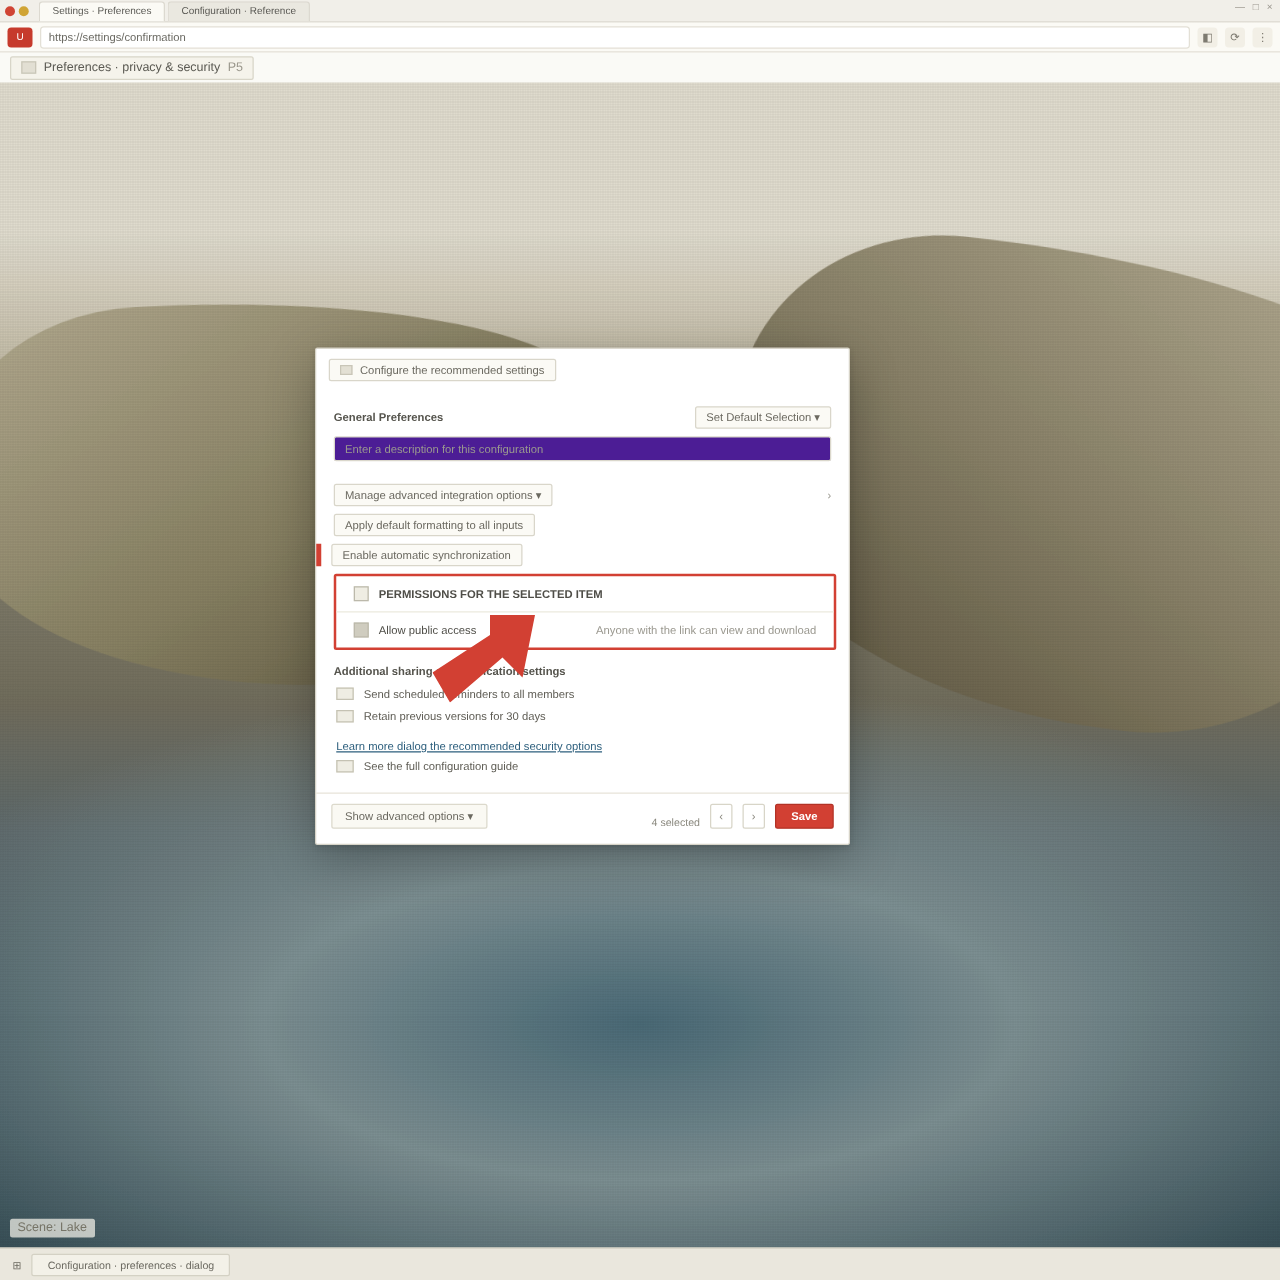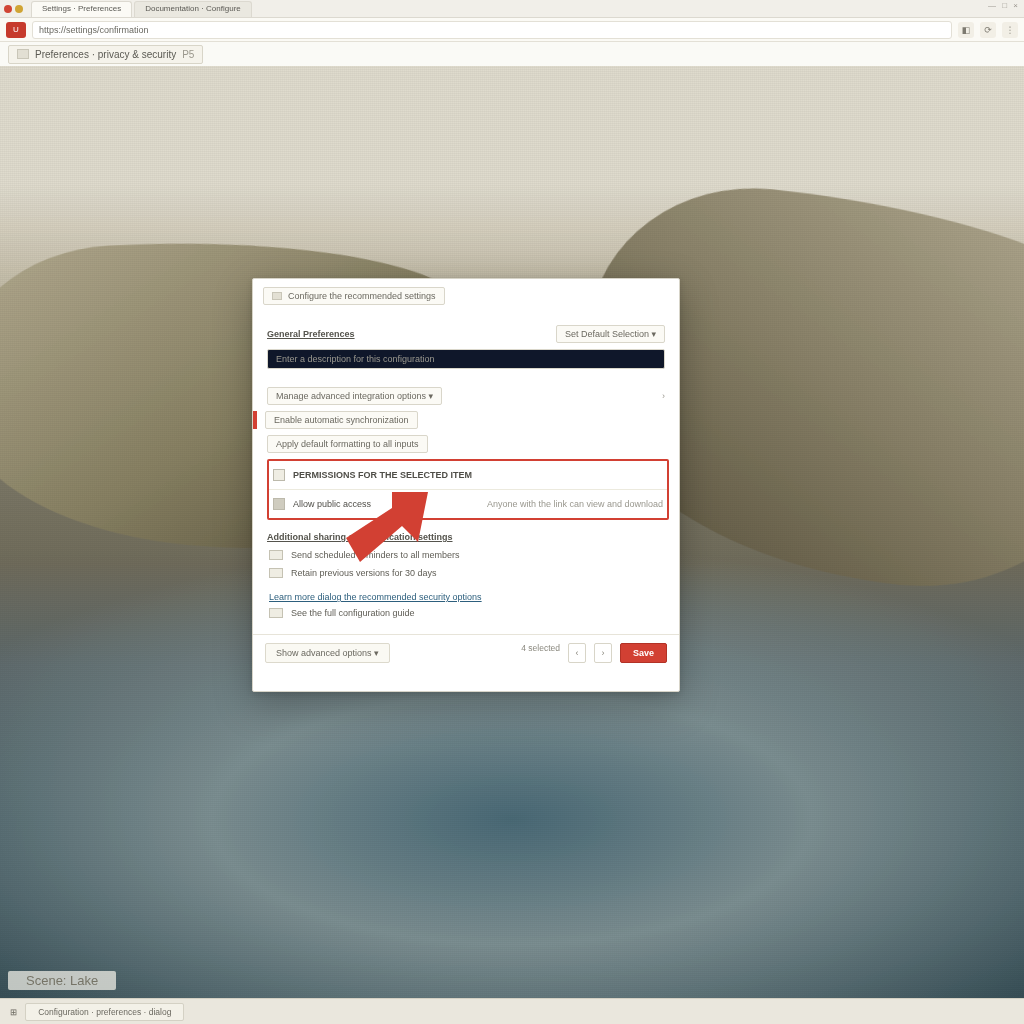--- a/index.html
+++ b/index.html
@@ -61,65 +61,65 @@
     position:absolute; width:428px; left:252px; top:278px;
     background:#ffffff; border:1px solid #d7d4c8; border-radius:2px;
     box-shadow:0 12px 38px rgba(0,0,0,.28), 0 2px 6px rgba(0,0,0,.12);
     font-size:9px; color:#4f4e48;
   }
   .dialog .topstrip { padding:8px 10px; display:flex; }
   .chip { display:inline-flex; align-items:center; gap:6px; padding:3px 8px; border:1px solid #d9d6ca; border-radius:2px; color:#6b6960; background:#fbfaf5; }
   .chip .sq { width:10px; height:8px; background:#e3e0d4; border:1px solid #c9c6b8; }
   .section { padding:6px 14px 0; }
   .section .row { display:flex; align-items:center; gap:12px; margin:6px 0; }
-  .section .label { font-weight:600; color:#55544d;text-decoration:underline; }
-  .fakeinput { flex:1; border:1px solid #dad7cb; border-radius:2px; padding:4px 8px; color:#8a8880; background:#0f172a; min-height:18px; display:flex; align-items:center; }
+  .section .label { font-weight:600; color:#55544d; }
+  .fakeinput { flex:1; border:1px solid #dad7cb; border-radius:2px; padding:4px 8px; color:#8a8880; background:#4c1d95; min-height:18px; display:flex; align-items:center; }
   .subtle { color:#9a988f; }
 
   .redaccent { border-left:4px solid #d24033; }
   .panel-red { margin:6px 10px 6px 14px; border:2px solid #d24033; border-radius:2px; }
-  .panel-red .row { display:flex; align-items:center; gap:8px; padding:8px 4px; border-bottom:1px solid #eceade;}
+  .panel-red .row { display:flex; align-items:center; gap:8px; padding:8px 14px; border-bottom:1px solid #eceade;}
   .panel-red .row:last-child { border-bottom:none; }
   .panel-red .ck { width:12px; height:12px; border:1px solid #bcb9ab; background:#efede3; }
   .panel-red .ck.filled { background:#cfccbf; }
 
   .list { padding:4px 16px 2px; }
   .list .li { display:flex; align-items:center; gap:8px; padding:4px 0; color:#5f5d55; }
   .list .li .ic { width:14px; height:10px; border:1px solid #c5c2b3; background:#efede3; }
   .linklike { color:#2d5f7d; text-decoration:underline; display:block; padding:8px 16px 2px; }
 
-  .footer { margin-top:10px; padding:8px 12px 28px; border-top:1px solid #e7e4d9; display:flex; align-items:flex-start; gap:8px; }
+  .footer { margin-top:10px; padding:8px 12px 12px; border-top:1px solid #e7e4d9; display:flex; align-items:flex-end; gap:8px; }
   .footer .left-chip { padding:4px 10px; border:1px solid #dcd9cc; border-radius:2px; color:#6b6960; background:#faf9f3; }
   .footer .spacer { flex:1; }
   .footer .meta { color:#8a887e; font-size:8.5px; }
   .footer .pill { width:18px; height:20px; border:1px solid #d8d5c8; border-radius:2px; display:flex; align-items:center; justify-content:center; color:#8a887e; }
   .footer .primary { padding:4px 12px; border-radius:2px; background:#d24033; color:#fff; font-weight:600; border:1px solid #b23226; }
 
   
   .arrow { position:absolute; left:346px; top:492px; width:82px; height:70px; pointer-events:none; }
 
   
   .taskbar { position:absolute; left:0; right:0; bottom:0; height:26px; background:#eae7dd; border-top:1px solid #d4d1c4; display:flex; align-items:center; gap:8px; padding:3px 10px; font-size:8.5px; color:#6b6960;}
   .taskbar .slot { padding:3px 12px; border:1px solid #d4d1c4; border-radius:2px; background:#f3f1e8; }
-  .desk-label { position:absolute; left:8px; bottom:34px; font-size:13px; color:#767467; background:rgba(238,236,228,.75); padding:2px 18px; border-radius:2px; }
+  .desk-label { position:absolute; left:8px; bottom:34px; font-size:10px; color:#767467; background:rgba(238,236,228,.75); padding:2px 6px; border-radius:2px; }
 </style>
 </head>
 <body>
 
 <div class="wallpaper"></div>
 <div class="grain"></div>
 
 <div class="chrome">
   <div class="tabstrip">
     <div class="winctl">
       <span></span>
       <span></span>
     </div>
     <div class="tab">Settings · Preferences</div>
-    <div class="tab inactive">Documentation · Configure</div>
+    <div class="tab inactive">Configuration · Reference</div>
     <div class="syswin">— □ ×</div>
   </div>
 
   <div class="urlrow">
     <div class="badge">U</div>
     <div class="urlbox">https://settings/confirmation</div>
     <div class="toolicon">◧</div>
     <div class="toolicon">⟳</div>
     <div class="toolicon">⋮</div>
   </div>
@@ -150,26 +150,26 @@
     <div class="row">
       <div class="fakeinput subtle" title="Enter a description for this configuration">Enter a description for this configuration</div>
     </div>
   </div>
 
   <div class="section">
     <div class="row" style="justify-content:space-between;">
       <span class="chip">Manage advanced integration options ▾</span>
       <span class="subtle">›</span>
     </div>
+    <div class="row">
+        <span class="chip">Apply default formatting to all inputs</span>
+      </div>
     <div class="row redaccent" style="padding-left:8px;margin-left:-14px;">
       <span class="chip">Enable automatic synchronization</span>
     </div>
-    <div class="row">
-        <span class="chip">Apply default formatting to all inputs</span>
-      </div>
   </div>
 
   <div class="panel-red">
     <div class="row">
       <span class="ck"></span>
       <span style="font-weight:600;">PERMISSIONS FOR THE SELECTED ITEM</span>
     </div>
     <div class="row">
       <span class="ck filled"></span>
       <span>Allow public access</span>

